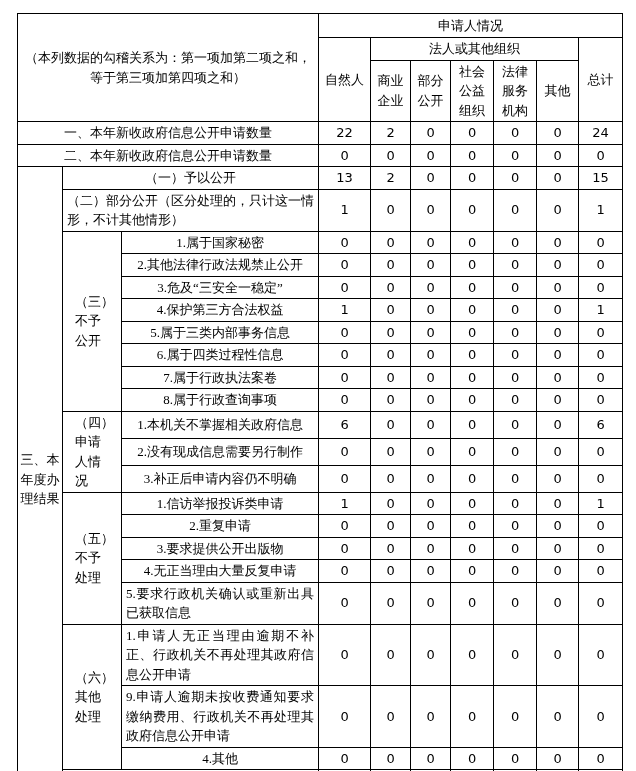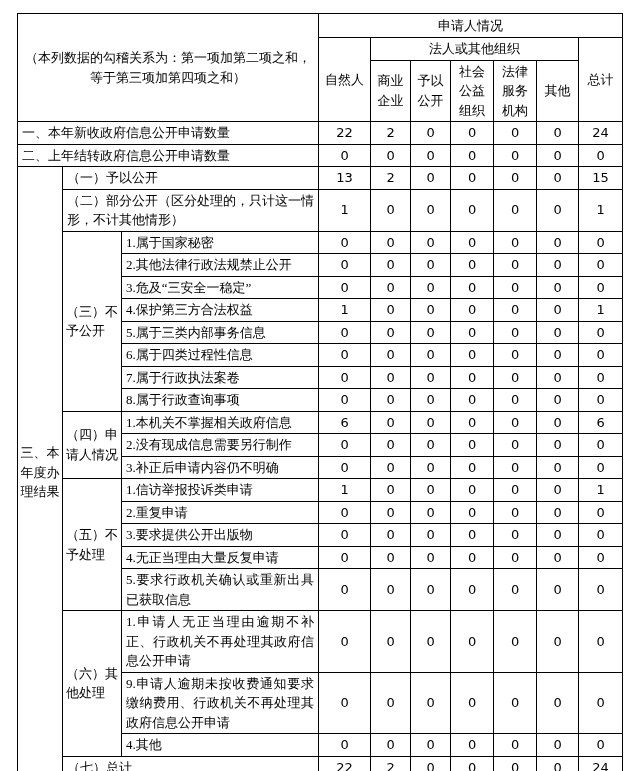--- a/index.html
+++ b/index.html
@@ -5,26 +5,26 @@
   html,body{margin:0;padding:0;background:#ffffff;}
   body{width:636px;height:771px;font-family:"Liberation Serif","DejaVu Serif",serif;color:#000;}
   .wrap{padding:13px 0 0 17px;}
   table{border-collapse:collapse;table-layout:fixed;width:605px;}
   td{border:1px solid #000;font-size:13px;line-height:1.5;padding:1px 4px;vertical-align:middle;word-break:break-all;background:#fff;}
   tr{height:21px;}
   tr.hr1{height:24px;}
   tr.hr2{height:20px;}
   tr.hr3{height:57px;}
   .ctr{text-align:center;margin-top:32px;}
-  .lbl{text-align:left;}
+  .lbl{text-align:center;}
   .jst{text-align:justify;margin-top:36px;}
   .n{font-family:"DejaVu Sans","Liberation Sans",sans-serif;text-align:center;font-size:13px;padding:1px 2px;}
   .note{text-align:center;padding:2px 3px;margin-left:42px;}
   .sec{text-align:center;padding:1px 2px;}
-  .grp{text-align:left;padding:1px 3px;}
+  .grp{text-align:left;padding:1px 12px;}
 </style>
 </head>
 <body>
 
 <div class="wrap">
 <table>
   <colgroup>
     <col style="width:45px">
         <col style="width:59px">
         <col style="width:197px">
@@ -42,39 +42,39 @@
     <td colspan="3" rowspan="3" class="note">（本列数据的勾稽关系为：第一项加第二项之和，等于第三项加第四项之和）</td>
     <td colspan="7" class="ctr">申请人情况</td>
   </tr>
   <tr class="hr2">
     <td rowspan="2" class="ctr">自然人</td>
     <td colspan="5" class="ctr">法人或其他组织</td>
     <td rowspan="2" class="ctr">总计</td>
   </tr>
   <tr class="hr3">
     <td class="ctr">商业企业</td>
-    <td class="ctr">予以公开</td>
+    <td class="ctr">部分公开</td>
     <td class="ctr">社会公益组织</td>
     <td class="ctr">法律服务机构</td>
     <td class="ctr">其他</td>
   </tr>
 
   <tr>
     <td colspan="3" class="lbl">一、本年新收政府信息公开申请数量</td>
     <td class="n">22</td>
     <td class="n">2</td>
     <td class="n">0</td>
     <td class="n">0</td>
     <td class="n">0</td>
     <td class="n">0</td>
     <td class="n">24</td>
   </tr>
 
   <tr>
-    <td colspan="3" class="lbl">二、上年结转政府信息公开申请数量</td>
+    <td colspan="3" class="lbl">二、本年新收政府信息公开申请数量</td>
     <td class="n">0</td>
     <td class="n">0</td>
     <td class="n">0</td>
     <td class="n">0</td>
     <td class="n">0</td>
     <td class="n">0</td>
     <td class="n">0</td>
   </tr>
 
   <tr>

